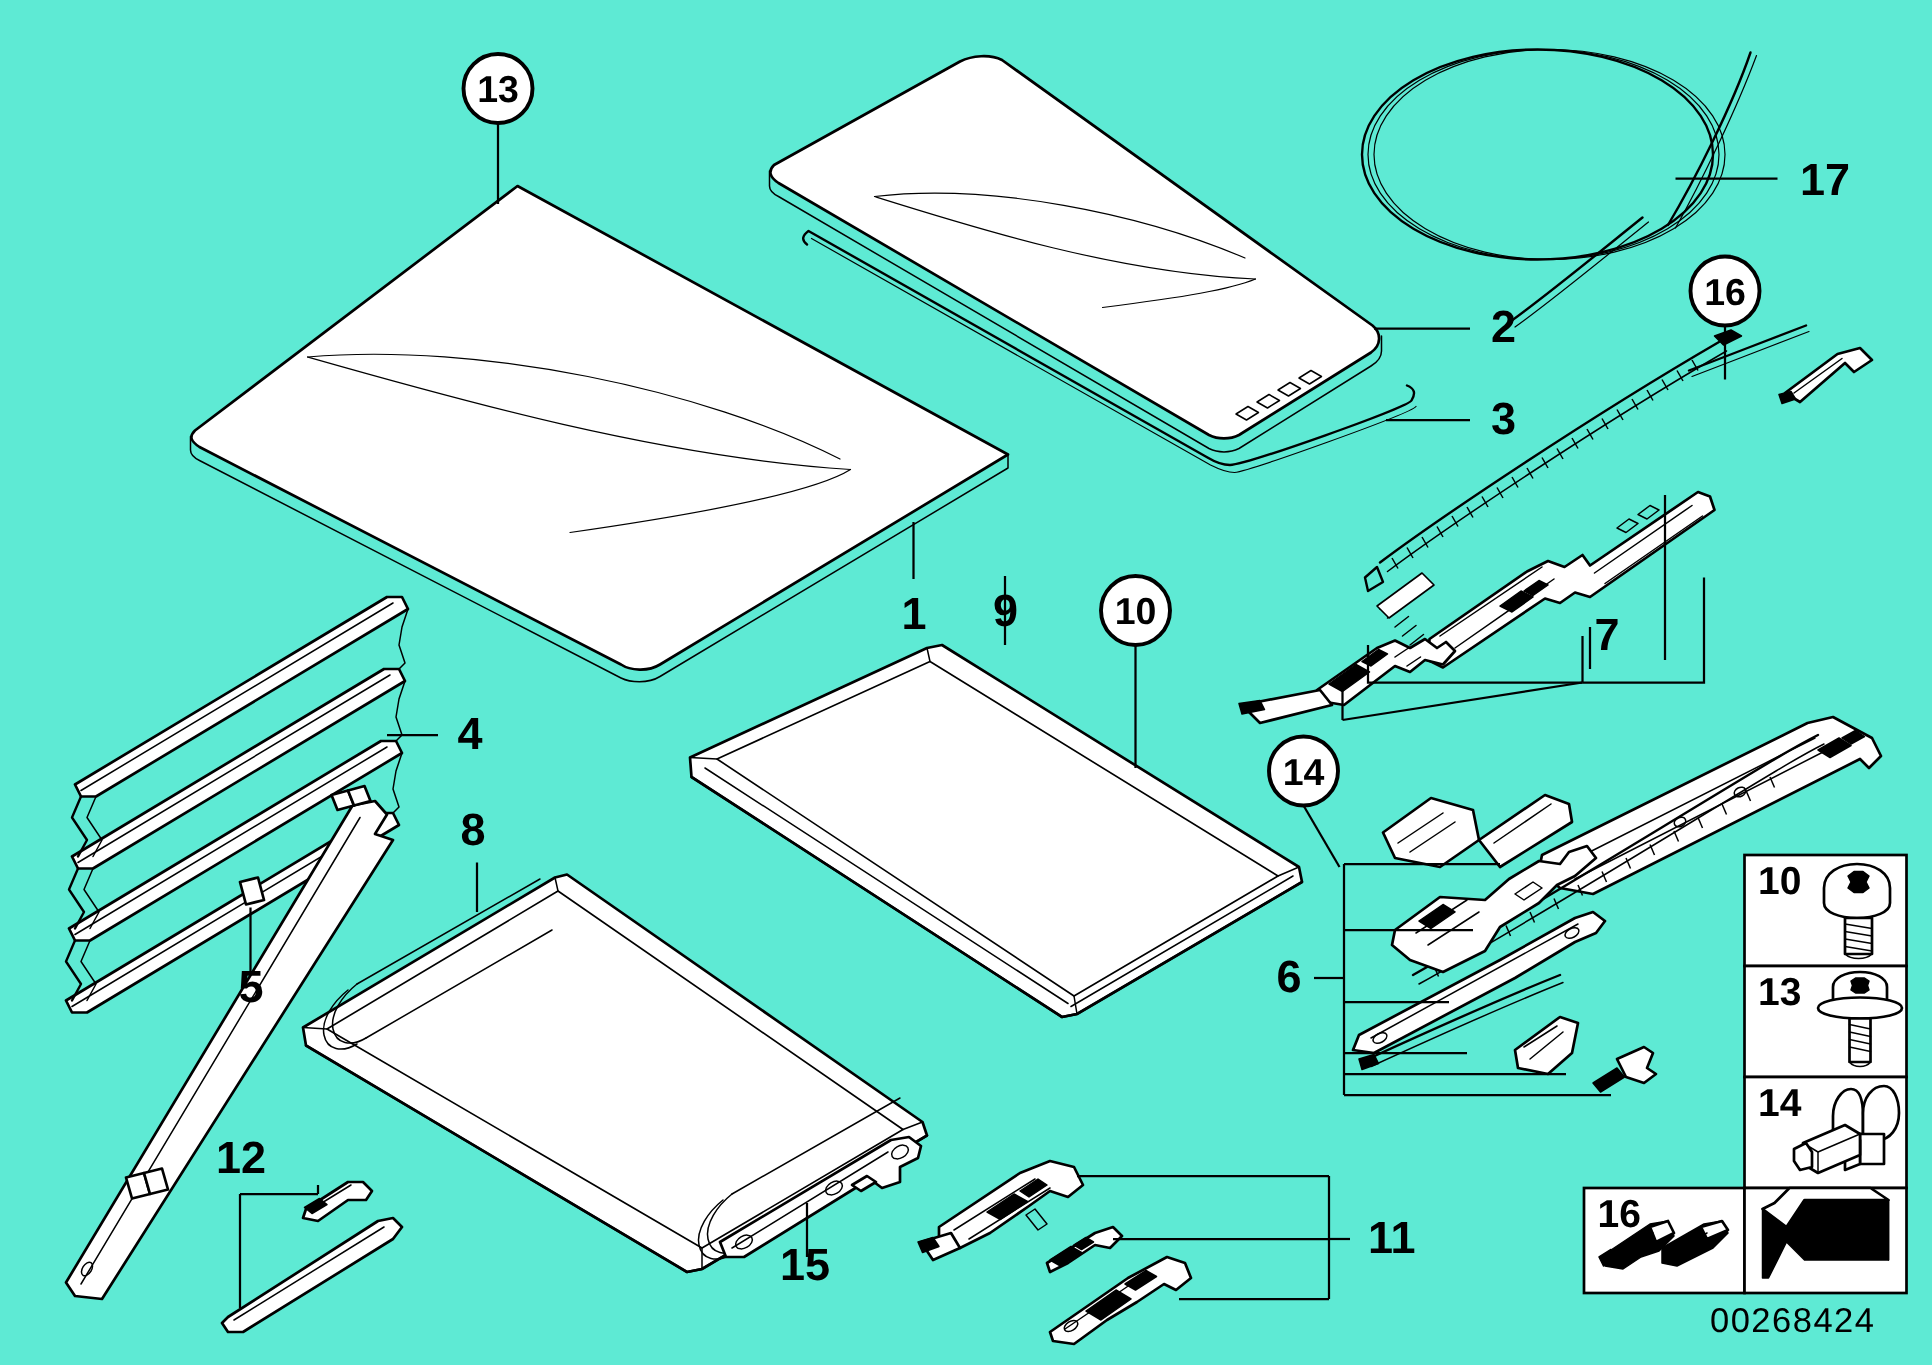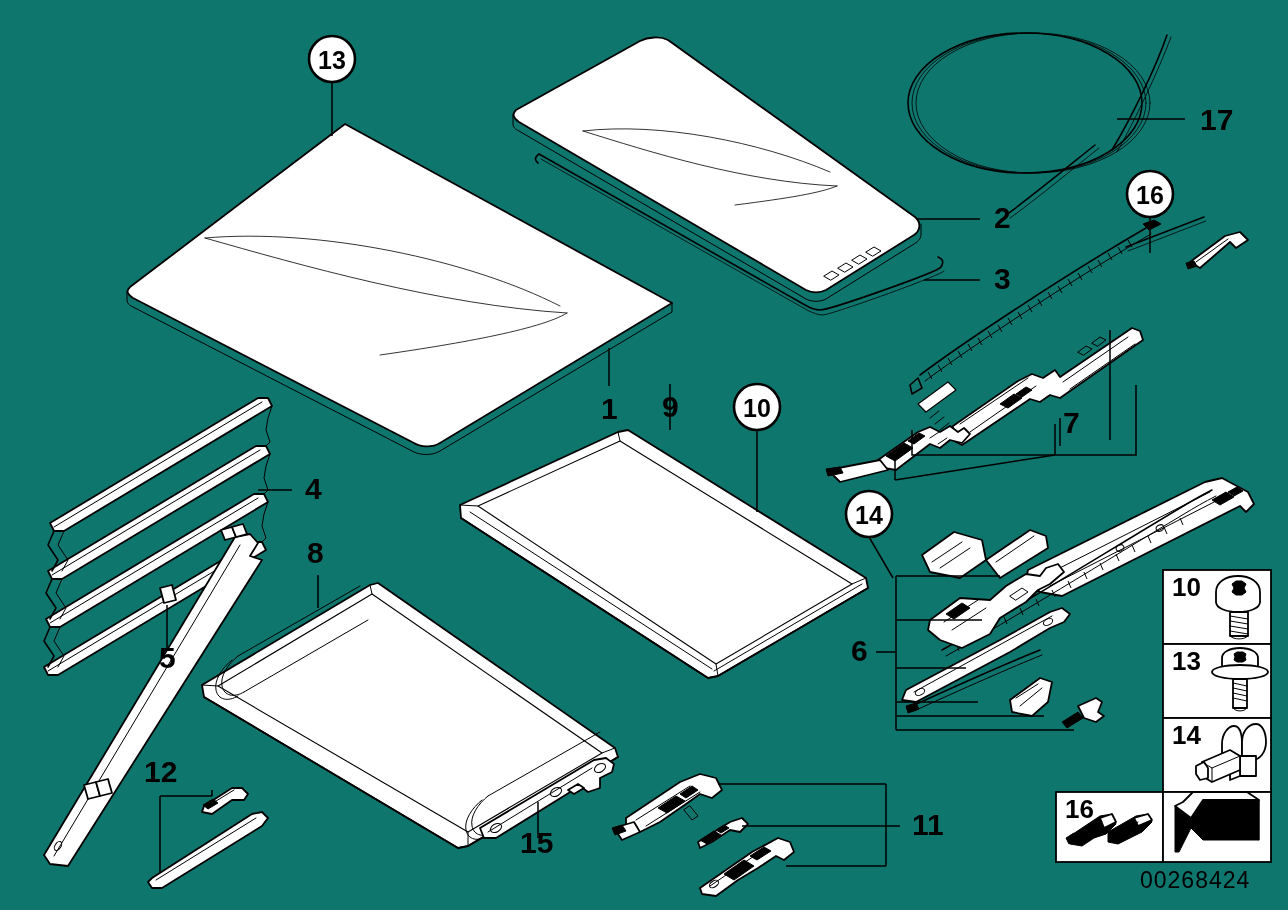--- a/index.html
+++ b/index.html
@@ -1,21 +1,21 @@
 <!DOCTYPE html>
 <html><head>
 <meta charset="utf-8">
 <title>Parts Diagram</title>
 <style>
   html,body{margin:0;padding:0;background:#ffffff;}
   body{font-family:"Liberation Sans",sans-serif;}
   #stage{
     position:relative;
     width:1288px;height:910px;
-    background:#0f766e;
+    background:#5eead4;
     overflow:hidden;
   }
   #stage svg{position:absolute;left:0;top:0;width:1288px;height:910px;}
   .ln{fill:none;stroke:#000;stroke-width:1.6;stroke-linecap:round;stroke-linejoin:round;}
   .ln-thin{fill:none;stroke:#000;stroke-width:1;stroke-linecap:round;stroke-linejoin:round;}
   .ln-hair{fill:none;stroke:#000;stroke-width:0.8;stroke-linecap:round;stroke-linejoin:round;}
   .leader{fill:none;stroke:#000;stroke-width:1.5;}
   .surf{fill:#ffffff;stroke:#000;stroke-width:1.8;stroke-linejoin:round;}
   .surf-t{fill:#ffffff;stroke:#000;stroke-width:1.1;stroke-linejoin:round;}
   .solid{fill:#000000;stroke:#000;stroke-width:1;stroke-linejoin:round;}

